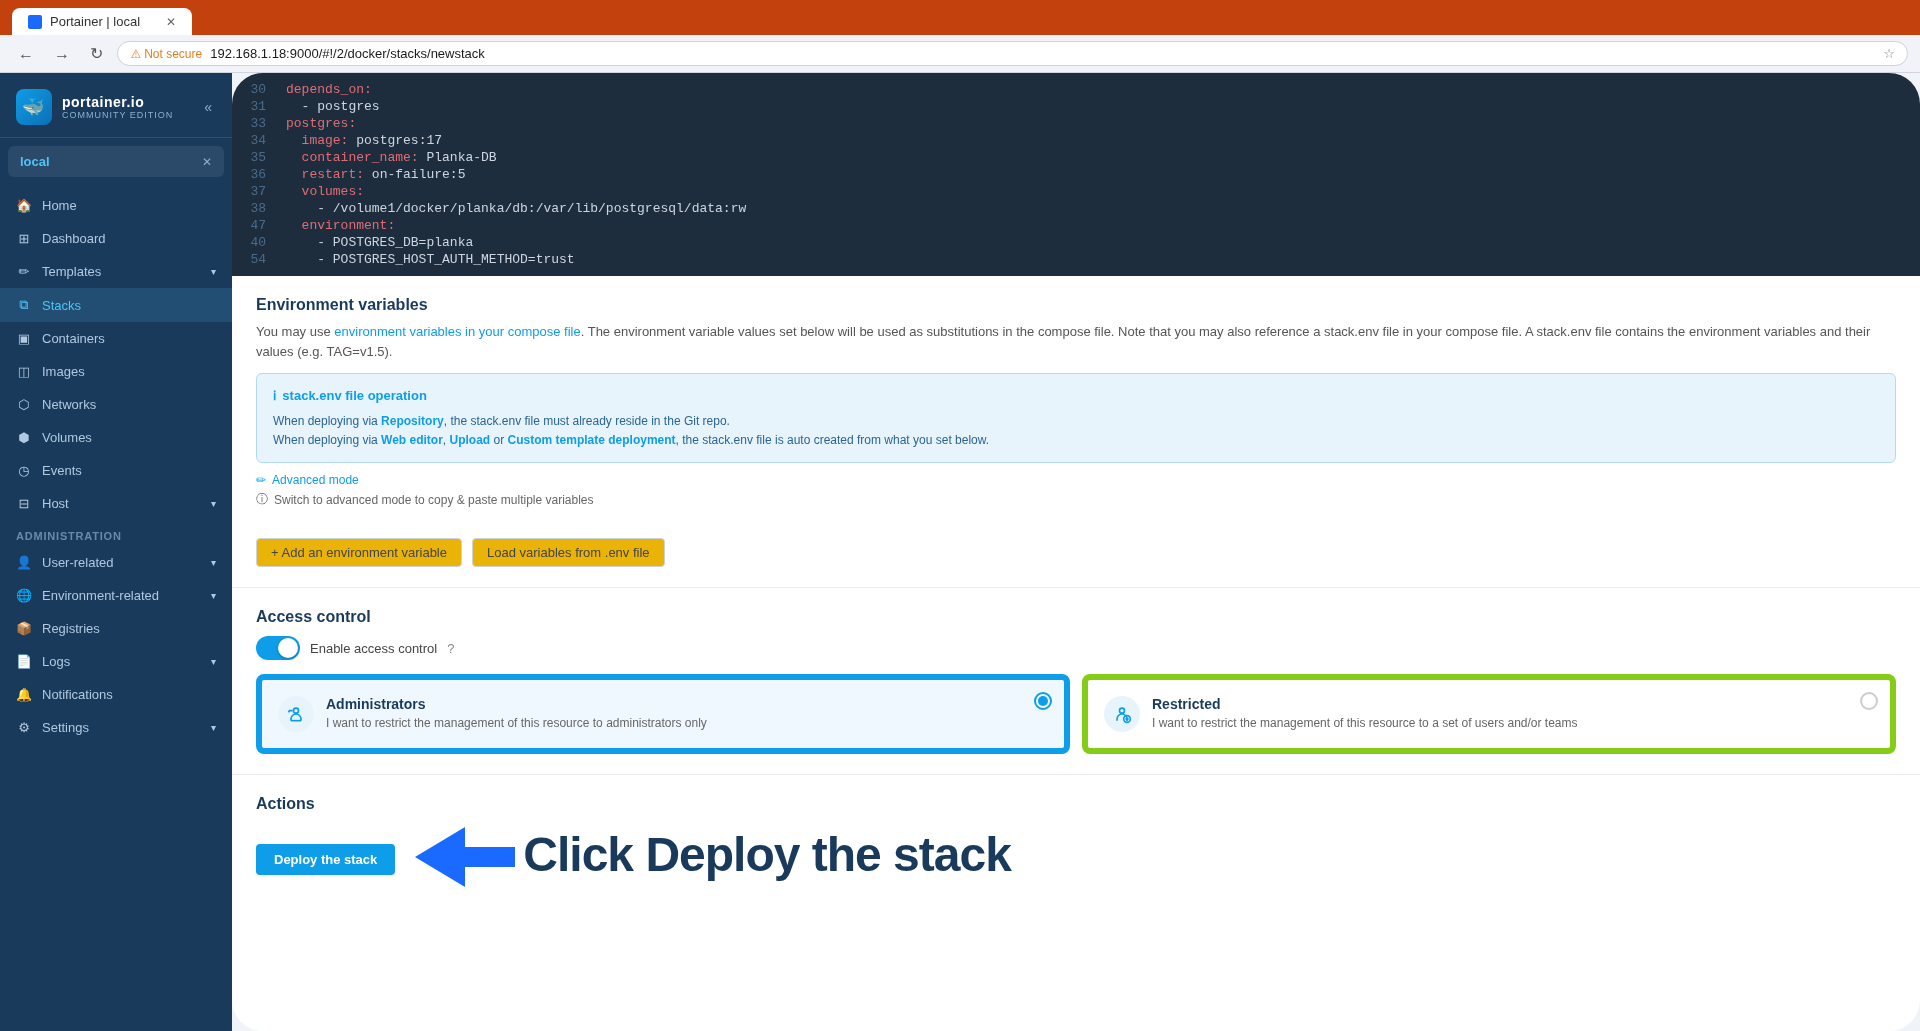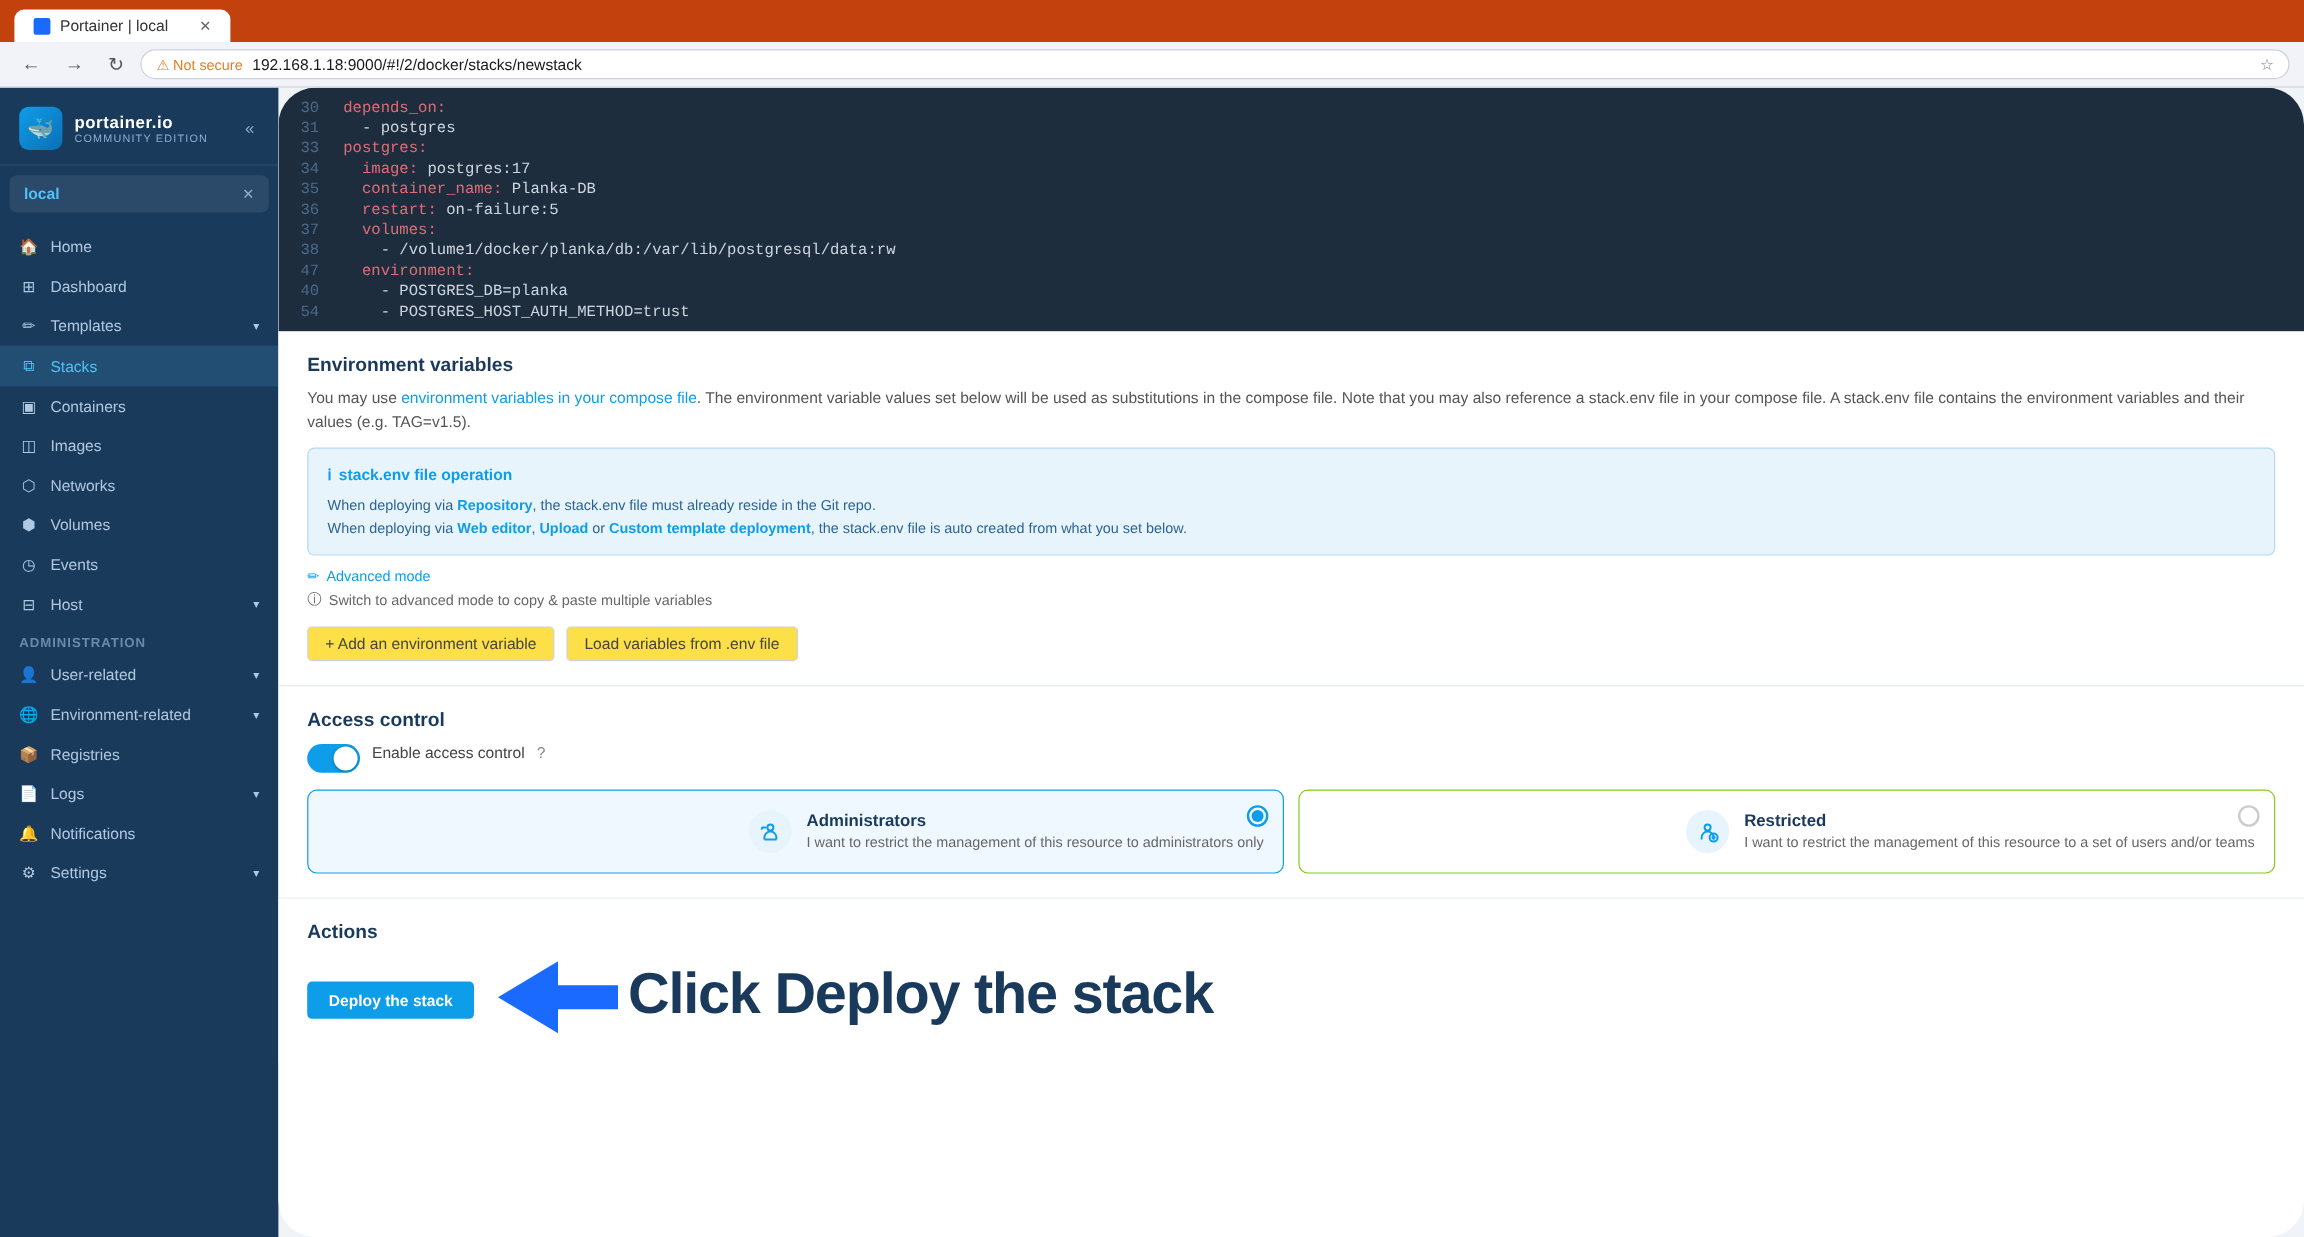--- a/index.html
+++ b/index.html
@@ -63,33 +63,33 @@
     .info-box { background: #e8f4fc; border: 1px solid #b3d9f5; border-radius: 6px; padding: 12px 16px; margin-top: 12px; }
     .info-box-title { color: #0e9de8; font-size: 13px; font-weight: 600; display: flex; align-items: center; gap: 6px; margin-bottom: 8px; }
     .info-box-content { font-size: 12px; color: #2a6496; line-height: 1.6; }
     .info-box-content a { color: #0e9de8; font-weight: 600; text-decoration: none; }
 
     
     .advanced-mode-link { display: flex; align-items: center; gap: 6px; color: #0e9de8; font-size: 12px; margin-top: 10px; cursor: pointer; }
     .advanced-mode-hint { display: flex; align-items: center; gap: 6px; color: #666; font-size: 12px; margin-top: 4px; }
 
     
-    .btn-outline { border: 1px solid #cdd2dc; background: #fde047; color: #444; padding: 6px 14px; border-radius: 4px; font-size: 13px; cursor: pointer; display: inline-flex; align-items: center; gap: 6px; }
+    .btn-outline { border: 1px solid #cdd2dc; background: #eab308; color: #444; padding: 6px 14px; border-radius: 4px; font-size: 13px; cursor: pointer; display: inline-flex; align-items: center; gap: 6px; margin-top: 16px; }
     .btn-primary { background: #0e9de8; color: #fff; border: none; padding: 8px 18px; border-radius: 4px; font-size: 13px; cursor: pointer; font-weight: 600; }
 
     .env-buttons { display: flex; gap: 10px; margin-top: 14px; }
 
     
-    .toggle-row { display: flex; gap: 10px; margin: 10px 0; }
+    .toggle-row { display: flex; align-items: center; gap: 10px; margin: 10px 0; }
     .toggle { width: 44px; height: 24px; background: #0e9de8; border-radius: 12px; position: relative; cursor: pointer; flex-shrink: 0; }
     .toggle-knob { width: 20px; height: 20px; background: #fff; border-radius: 50%; position: absolute; top: 2px; left: 22px; transition: left 0.2s; box-shadow: 0 1px 3px rgba(0,0,0,0.3); }
     .toggle-label { font-size: 13px; color: #444; }
 
     .access-cards { display: flex; gap: 12px; margin-top: 14px; }
-    .access-card { flex: 1; border: 1px solid #84cc16; border-radius: 8px; padding: 16px; display: flex; align-items: flex-start; gap: 12px; position: relative; cursor: pointer; justify-content: flex-end; }
+    .access-card { flex: 1; border: 6px solid #84cc16; border-radius: 8px; padding: 16px; display: flex; align-items: flex-start; gap: 12px; position: relative; cursor: pointer; }
     .access-card.selected { border-color: #0e9de8; background: #f0f8ff; }
     .access-card-icon { width: 36px; height: 36px; border-radius: 50%; background: #e8f4fc; display: flex; align-items: center; justify-content: center; color: #0e9de8; font-size: 16px; flex-shrink: 0; }
     .access-card-title { font-size: 14px; font-weight: 600; color: #1a3a5c; margin-bottom: 4px; }
     .access-card-desc { font-size: 12px; color: #666; }
     .access-card-radio { position: absolute; top: 12px; right: 12px; width: 18px; height: 18px; border-radius: 50%; border: 2px solid #0e9de8; display: flex; align-items: center; justify-content: center; }
     .access-card-radio.checked::after { content: ''; width: 10px; height: 10px; background: #0e9de8; border-radius: 50%; }
     .access-card-radio.unchecked { border-color: #ccc; }
 
     
     .actions-section { padding: 20px 24px; background: #fff; }

